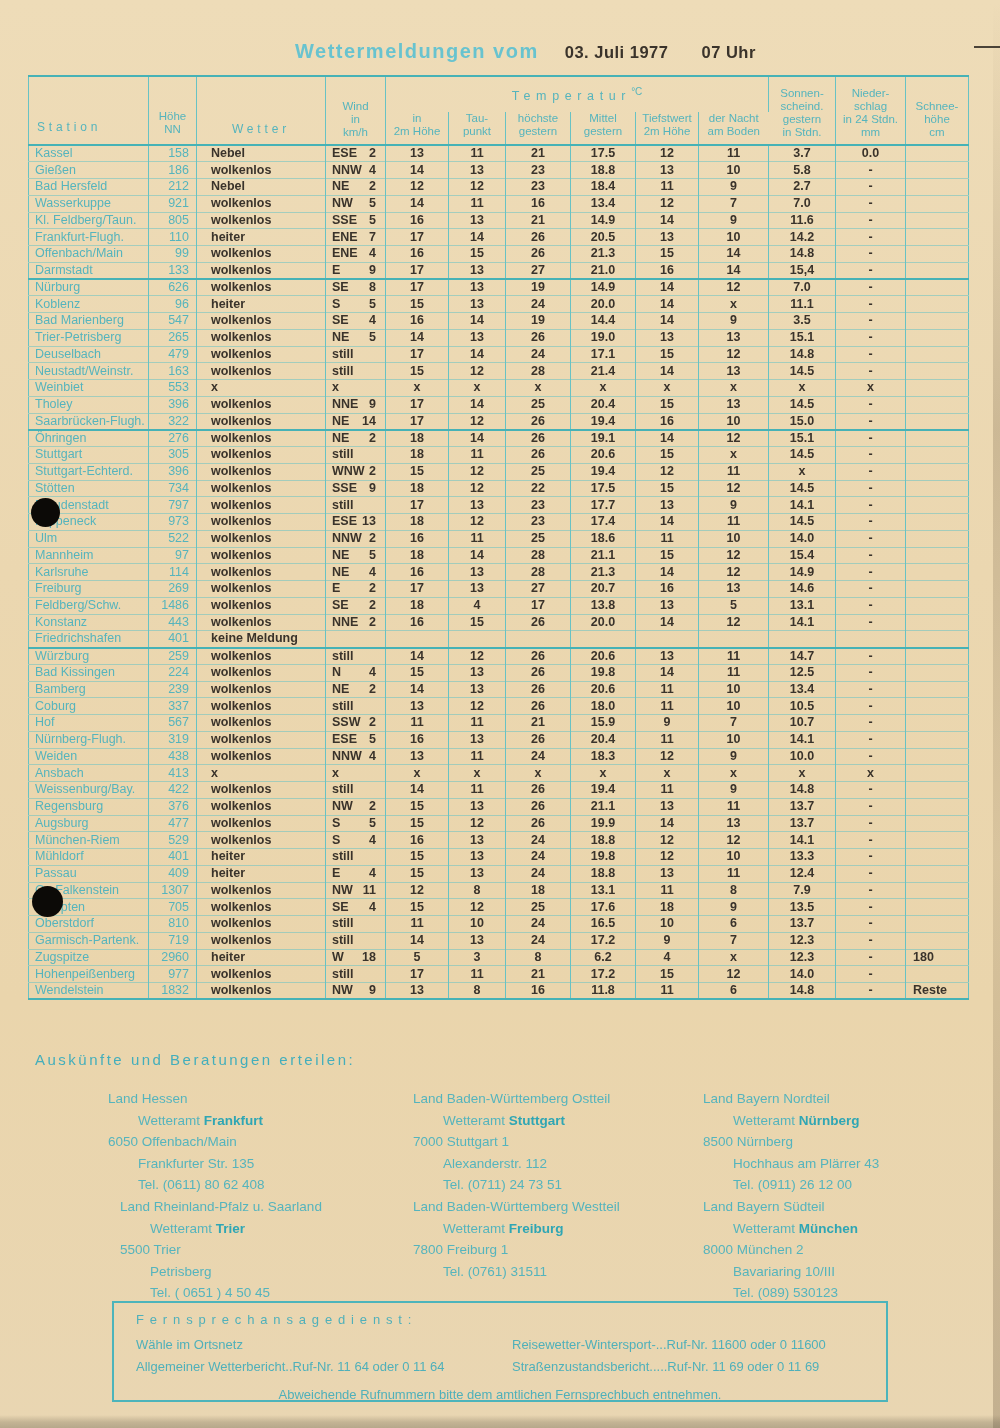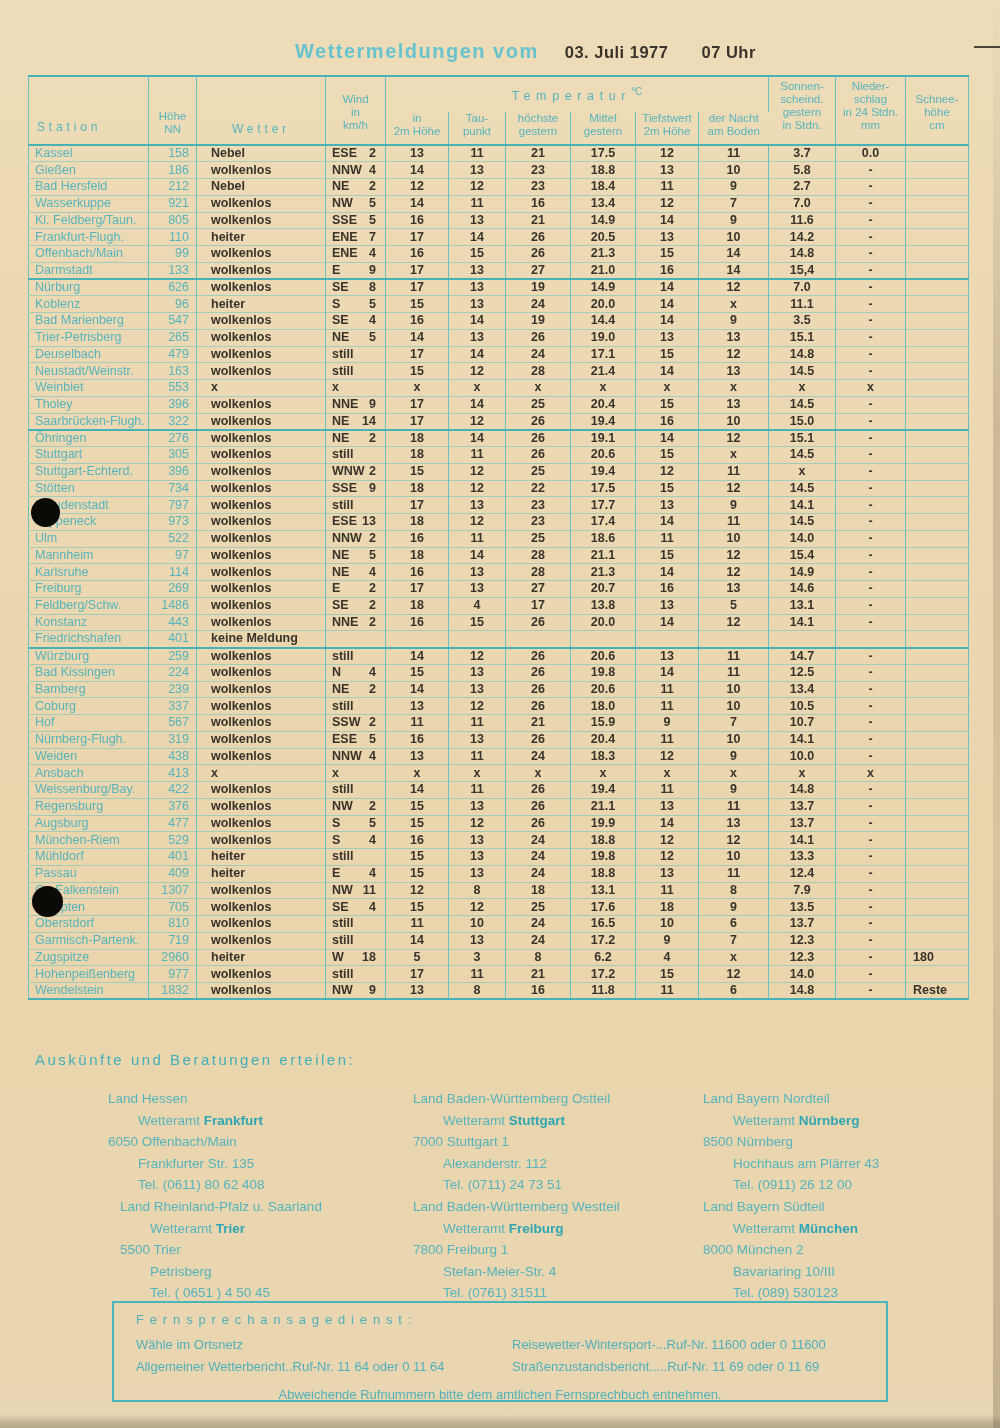--- a/index.html
+++ b/index.html
@@ -34,21 +34,21 @@
   .wx-table{position:absolute;left:28px;top:75px;width:940px;border-collapse:collapse;table-layout:fixed;
     border-left:1px solid var(--line);border-right:1px solid var(--line);
     border-top:2px solid var(--line-strong);border-bottom:2px solid var(--line-strong);}
   .wx-table th{font-weight:400;color:var(--teal);font-size:11.5px;line-height:13px;}
   .wx-table thead th{border-right:1px solid var(--line);border-bottom:2px solid var(--line-strong);}
   .wx-table thead th:last-child{border-right:none;}
   th.th-group{border-bottom:none !important;letter-spacing:.45em;font-size:12.5px;height:36px;vertical-align:middle;}
   th.th-group .sup{letter-spacing:0;font-size:10px;vertical-align:super;}
   th.th-station{text-align:left;padding:0 0 10px 8px;vertical-align:bottom;letter-spacing:.32em;font-size:12px;}
   th.th-bottom{vertical-align:bottom;padding-bottom:8px;}
-  th.th-mid{vertical-align:bottom;padding-bottom:12px;}
+  th.th-mid{vertical-align:bottom;padding-bottom:5px;}
   thead tr.subhead th{border-right:1px solid var(--line);vertical-align:bottom;padding-bottom:6px;}
 
   .wx-table tbody tr{height:16.75px;}
   .wx-table td{
     border-right:1px solid var(--line);
     border-bottom:1px solid var(--line-light);
     font-size:12.5px;line-height:13px;color:var(--ink);font-weight:700;
     text-align:center;vertical-align:middle;padding:0;overflow:hidden;white-space:nowrap;
   }
   .wx-table td:last-child{border-right:none;}
@@ -1188,21 +1188,20 @@
     <span>Land Rheinland-Pfalz u. Saarland</span>
     <span class="ind"><span>Wetteramt</span> <span class="city">Trier</span></span>
     <span>5500 Trier</span>
     <span class="ind">Petrisberg</span>
     <span class="ind">Tel. ( 0651 ) 4 50 45</span>
   </div>
   <div class="contact c-pos-4">
     <span>Land Baden-Württemberg Westteil</span>
     <span class="ind"><span>Wetteramt</span> <span class="city">Freiburg</span></span>
     <span>7800 Freiburg 1</span>
-    <span class="ind">Stefan-Meier-Str. 4</span>
     <span class="ind">Tel. (0761) 31511</span>
   </div>
   <div class="contact c-pos-5">
     <span>Land Bayern Südteil</span>
     <span class="ind"><span>Wetteramt</span> <span class="city">München</span></span>
     <span>8000 München 2</span>
     <span class="ind">Bavariaring  10/III</span>
     <span class="ind">Tel. (089) 530123</span>
   </div>
 

